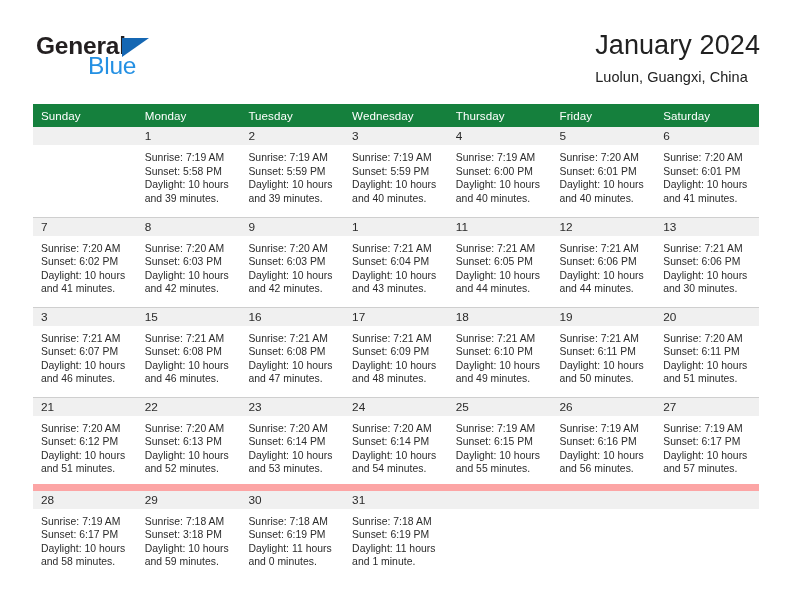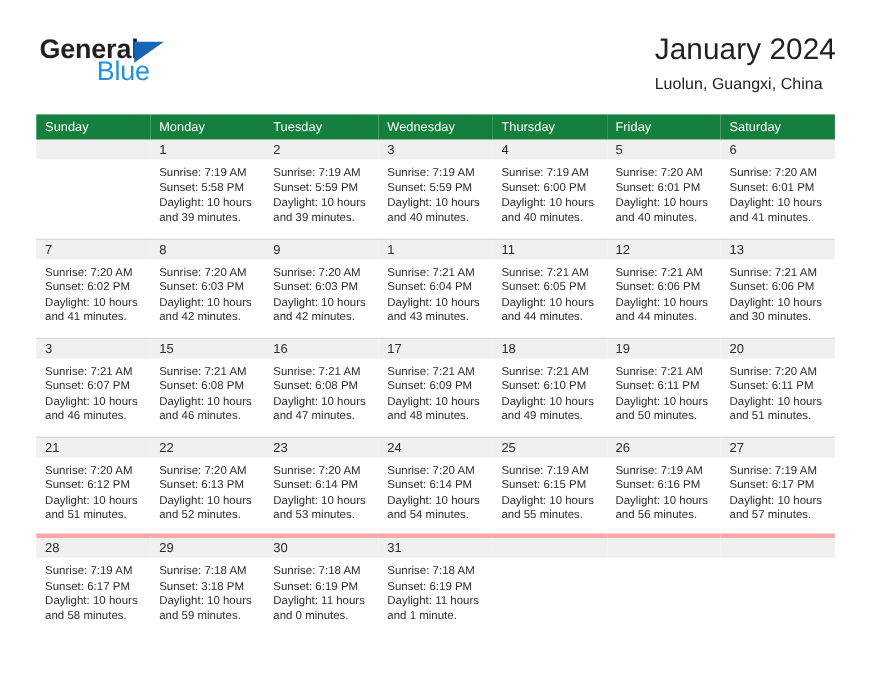--- a/index.html
+++ b/index.html
@@ -122,21 +122,21 @@
     width: 103.71px;
     height: 90px;
     border-top: 1px solid #cfcfcf;
   }
 
   .calendar tr.week-first td {
     border-top: none;
   }
 
   .calendar tr.week-last td {
-    border-top: 4px solid #fca5a5;
+    border-top: 7px solid #fca5a5;
     margin-top: 41px;
   }
 
   .daynum-band {
     background: #f0f0f0;
     height: 18px;
     line-height: 18px;
     font-size: 11.8px;
     color: #2b2b2b;
     padding-left: 8px;

